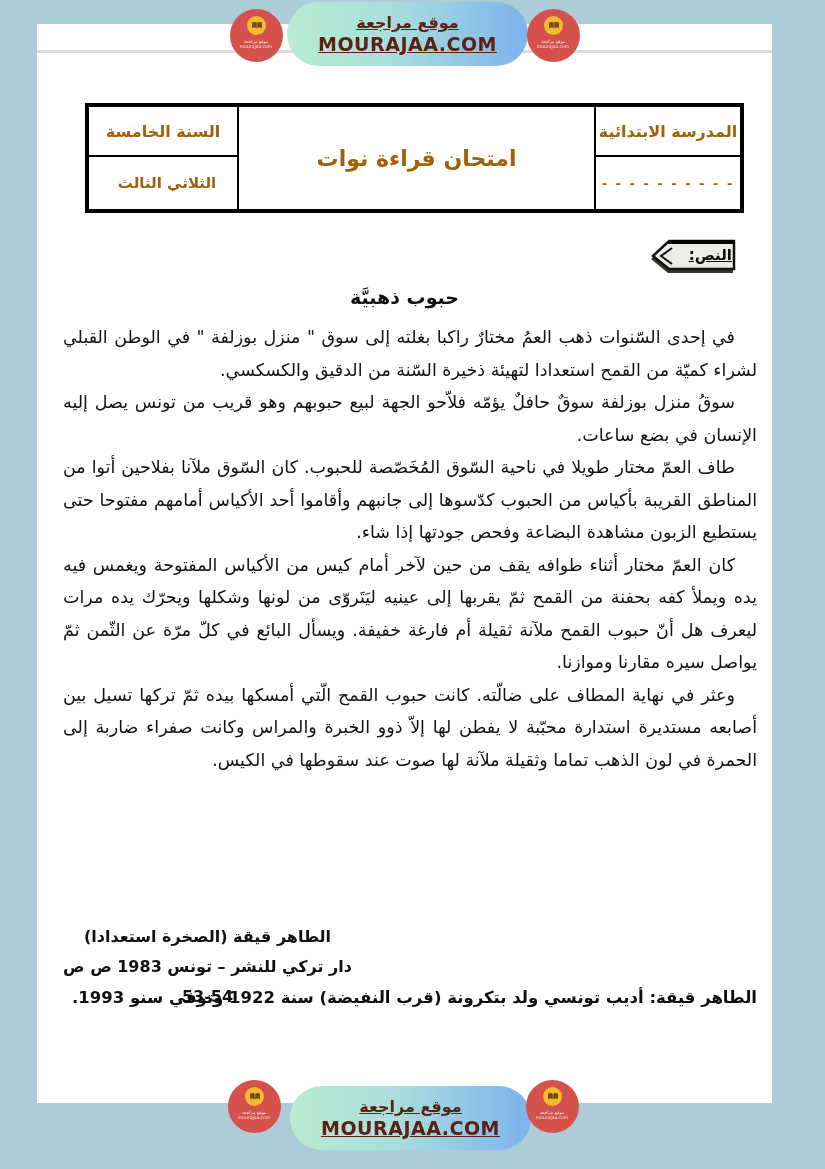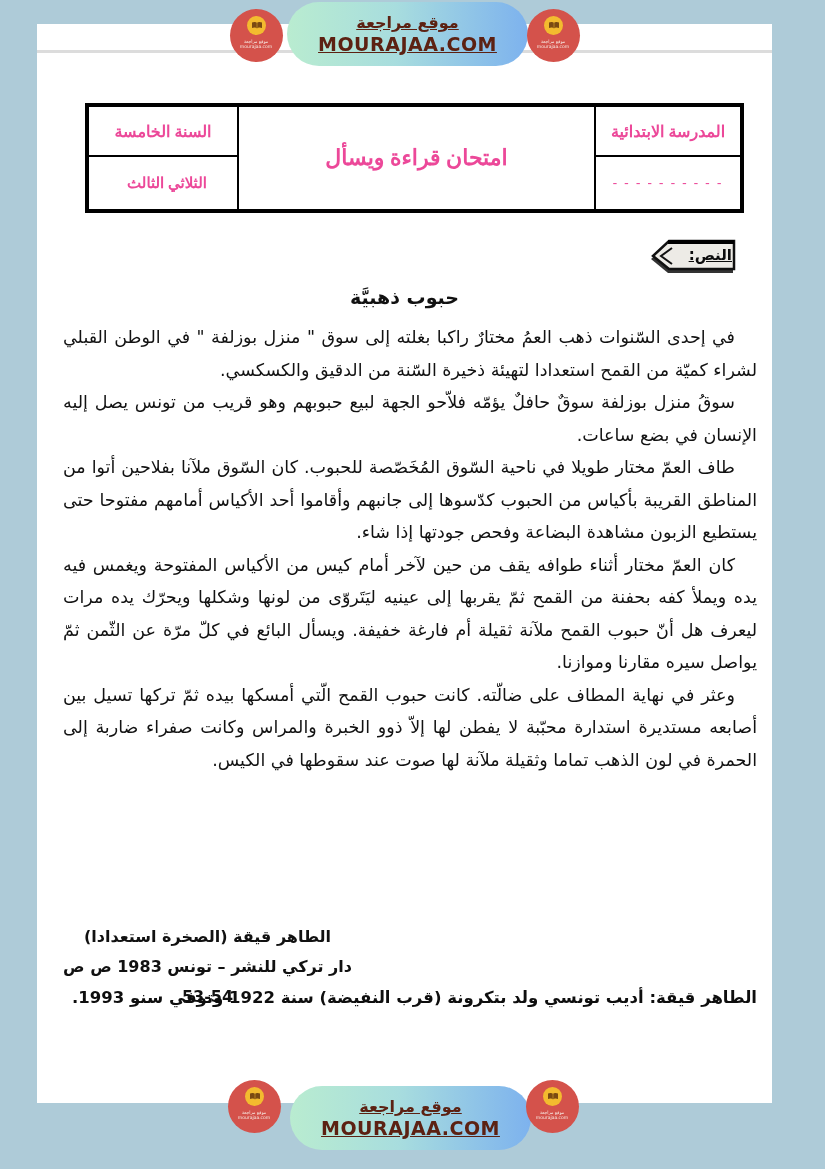--- a/index.html
+++ b/index.html
@@ -86,22 +86,21 @@
     width: 659px; height: 110px;
     border: 4px solid #000;
     display: grid;
     grid-template-columns: 148px 359px 144px;
     grid-template-rows: 50px 52px;
     background: #fff;
   }
   .exam-table .cell {
     display: flex; align-items: center; justify-content: center;
     direction: rtl;
-    color: #ec4899;
-    font-family: Liberation Serif, serif;
+    color: #a16207;
   }
   .cell-year  { grid-column: 1; grid-row: 1; border-bottom: 2px solid #000; font-weight: bold; font-size: 16px; }
   .cell-term  { grid-column: 1; grid-row: 2; font-weight: bold; font-size: 15px; padding-left: 8px; }
   .cell-exam  { grid-column: 2; grid-row: 1 / span 2; border-left: 2px solid #000; border-right: 2px solid #000;
                 font-weight: bold; font-size: 22px; color: #383838; letter-spacing: 0.5px; }
   .cell-school{ grid-column: 3; grid-row: 1; border-bottom: 2px solid #000; font-weight: bold; font-size: 16px; }
   .cell-dashes{ grid-column: 3; grid-row: 2; font-size: 13px; letter-spacing: 2px; color: #222; font-weight: bold; }
   
   .text-tag {
     position: absolute;
@@ -187,21 +186,21 @@
         <path d="M2 2 C6 0 10 1 12 3 C14 1 18 0 22 2 V13 C18 11 14 12 12 14 C10 12 6 11 2 13 Z" fill="#7a4a12"></path>
         <line x1="12" y1="3" x2="12" y2="14" stroke="#f3bb2f" stroke-width="1"></line>
       </svg>
   </span>
   <span class="tiny"><span>موقع مراجعة</span><span class="lat">mourajaa.com</span></span>
 </div>
 
 <div class="exam-table">
   <div class="cell cell-year">السنة الخامسة</div>
   <div class="cell cell-term">الثلاثي الثالث</div>
-  <div class="cell cell-exam">امتحان قراءة ويسأل</div>
+  <div class="cell cell-exam">امتحان قراءة نوات</div>
   <div class="cell cell-school">المدرسة الابتدائية</div>
   <div class="cell cell-dashes">- - - - - - - - - -</div>
 </div>
 
 <div class="text-tag">
   <svg width="90" height="42" viewBox="0 0 90 42">
     <polygon points="3,21 20,7 85,7 85,35 20,35" fill="#000" opacity="0.8"></polygon>
     <polygon points="5,18 21,3 86,3 86,31 21,31" fill="#edebe6" stroke="#111" stroke-width="2.5"></polygon>
     <line x1="20" y1="4" x2="86" y2="4" stroke="#000" stroke-width="4"></line>
     <polyline points="24,10 13,18 24,26" fill="none" stroke="#111" stroke-width="2"></polyline>

